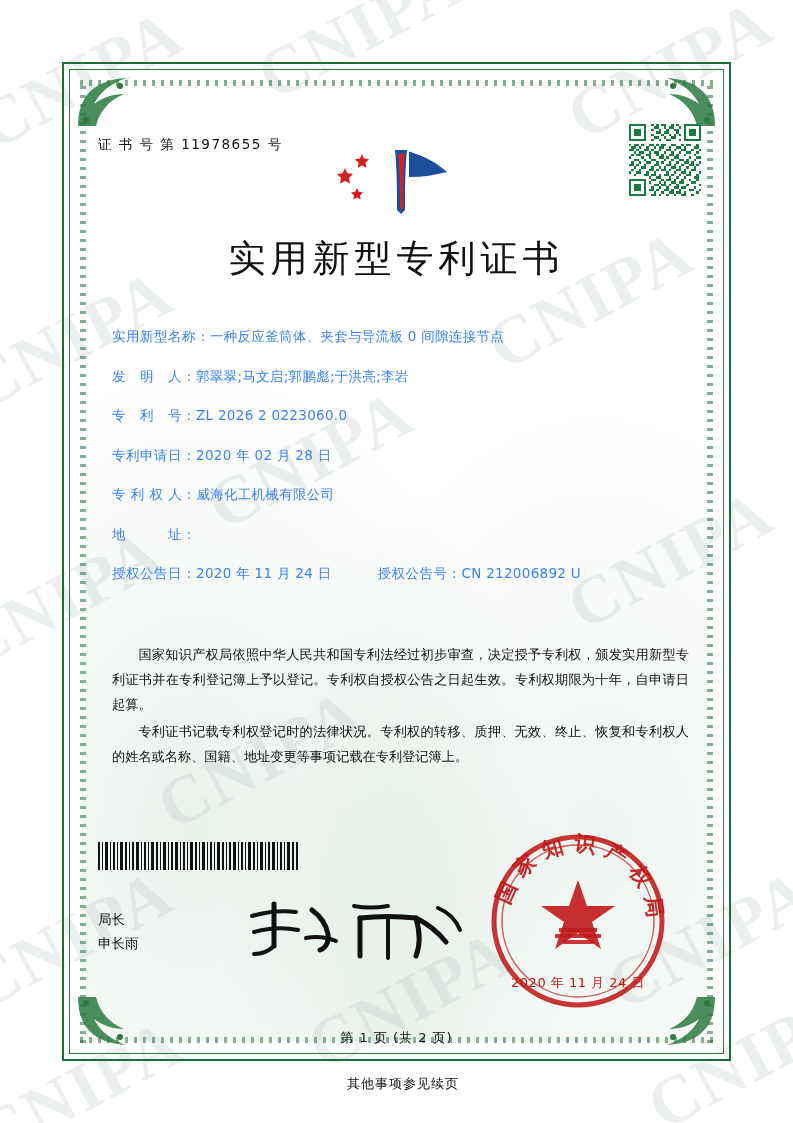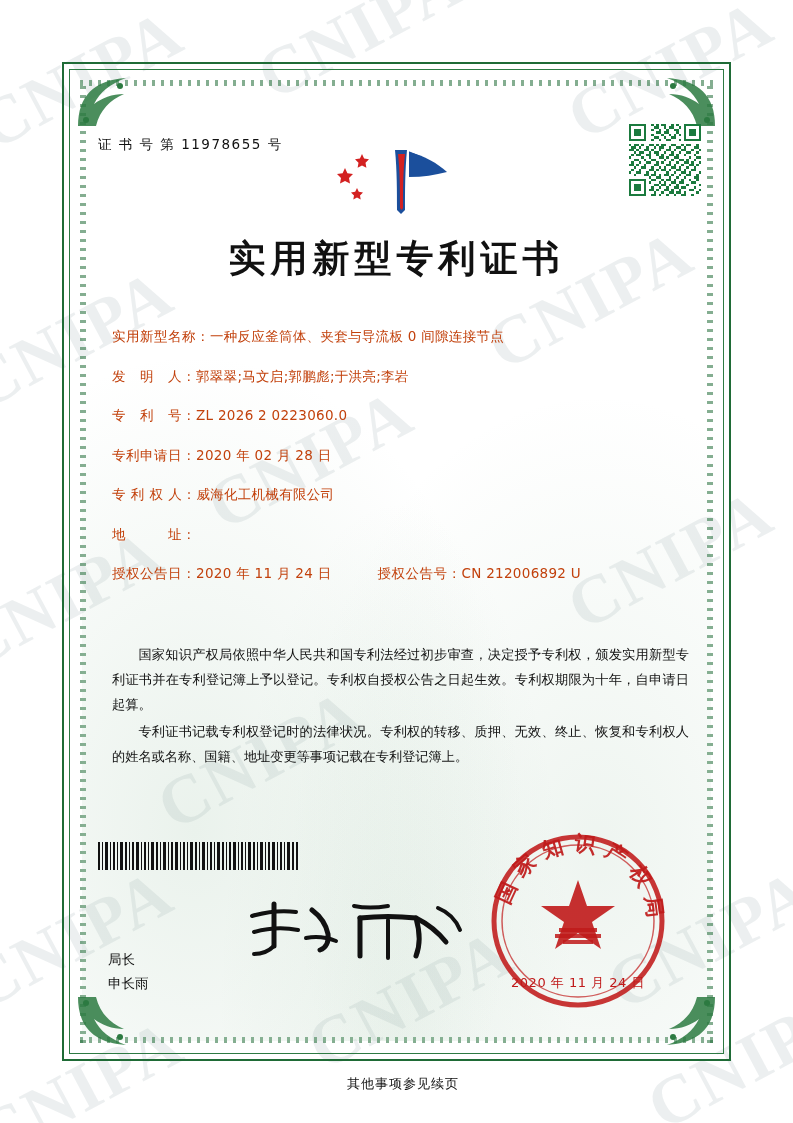--- a/index.html
+++ b/index.html
@@ -122,33 +122,33 @@
   }
 
   .main-title {
     position: absolute;
     left: 0;
     right: 0;
     top: 172px;
     text-align: center;
     font-family: "DejaVu Sans", "Liberation Sans", sans-serif;
     font-size: 37px;
-    font-weight: bold;
+    font-weight: normal;
     letter-spacing: 5px;
     color: #111;
   }
 
   .fields {
     position: absolute;
     left: 50px;
     top: 268px;
     right: 40px;
     font-size: 13.5px;
     line-height: 1;
-    color: #c2410c;
+    color: #3b82f6;
   }
   .field-row {
     display: flex;
     align-items: baseline;
     margin-bottom: 26px;
     white-space: nowrap;
   }
   .field-label {
     flex: 0 0 auto;
     letter-spacing: 0.5px;
@@ -183,26 +183,25 @@
   .barcode {
     position: absolute;
     left: 36px;
     top: 780px;
     width: 200px;
     height: 28px;
   }
 
   .signature-block {
     position: absolute;
-    left: 46px;
+    left: 36px;
     top: 845px;
     font-size: 13.5px;
     line-height: 24px;
     color: #111;
-    margin-top: 40px;
   }
   .sig-script {
     position: absolute;
     left: 180px;
     top: 832px;
     width: 230px;
     height: 70px;
   }
 
   .seal {
@@ -663,15 +662,16 @@
     <defs>
       <path id="sealArc" d="M 19 89 A 70 70 0 0 1 159 89"></path>
       <path id="sealArcBottom" d="M 27 89 A 62 62 0 0 0 151 89"></path>
     </defs>
     <text font-family="'DejaVu Sans','Liberation Sans',sans-serif" font-size="21" font-weight="bold" fill="#c01a1a" opacity="0.92" letter-spacing="9">
       <textPath href="#sealArc" startOffset="7%">国家知识产权局</textPath>
     </text>
   </svg>
   <div class="seal-date">2020 年 11 月 24 日</div>
 
+  <div class="page-no">第 1 页 (共 2 页)</div>
 </div>
 
 <div class="footer-note">其他事项参见续页</div>
 
 </body></html>

